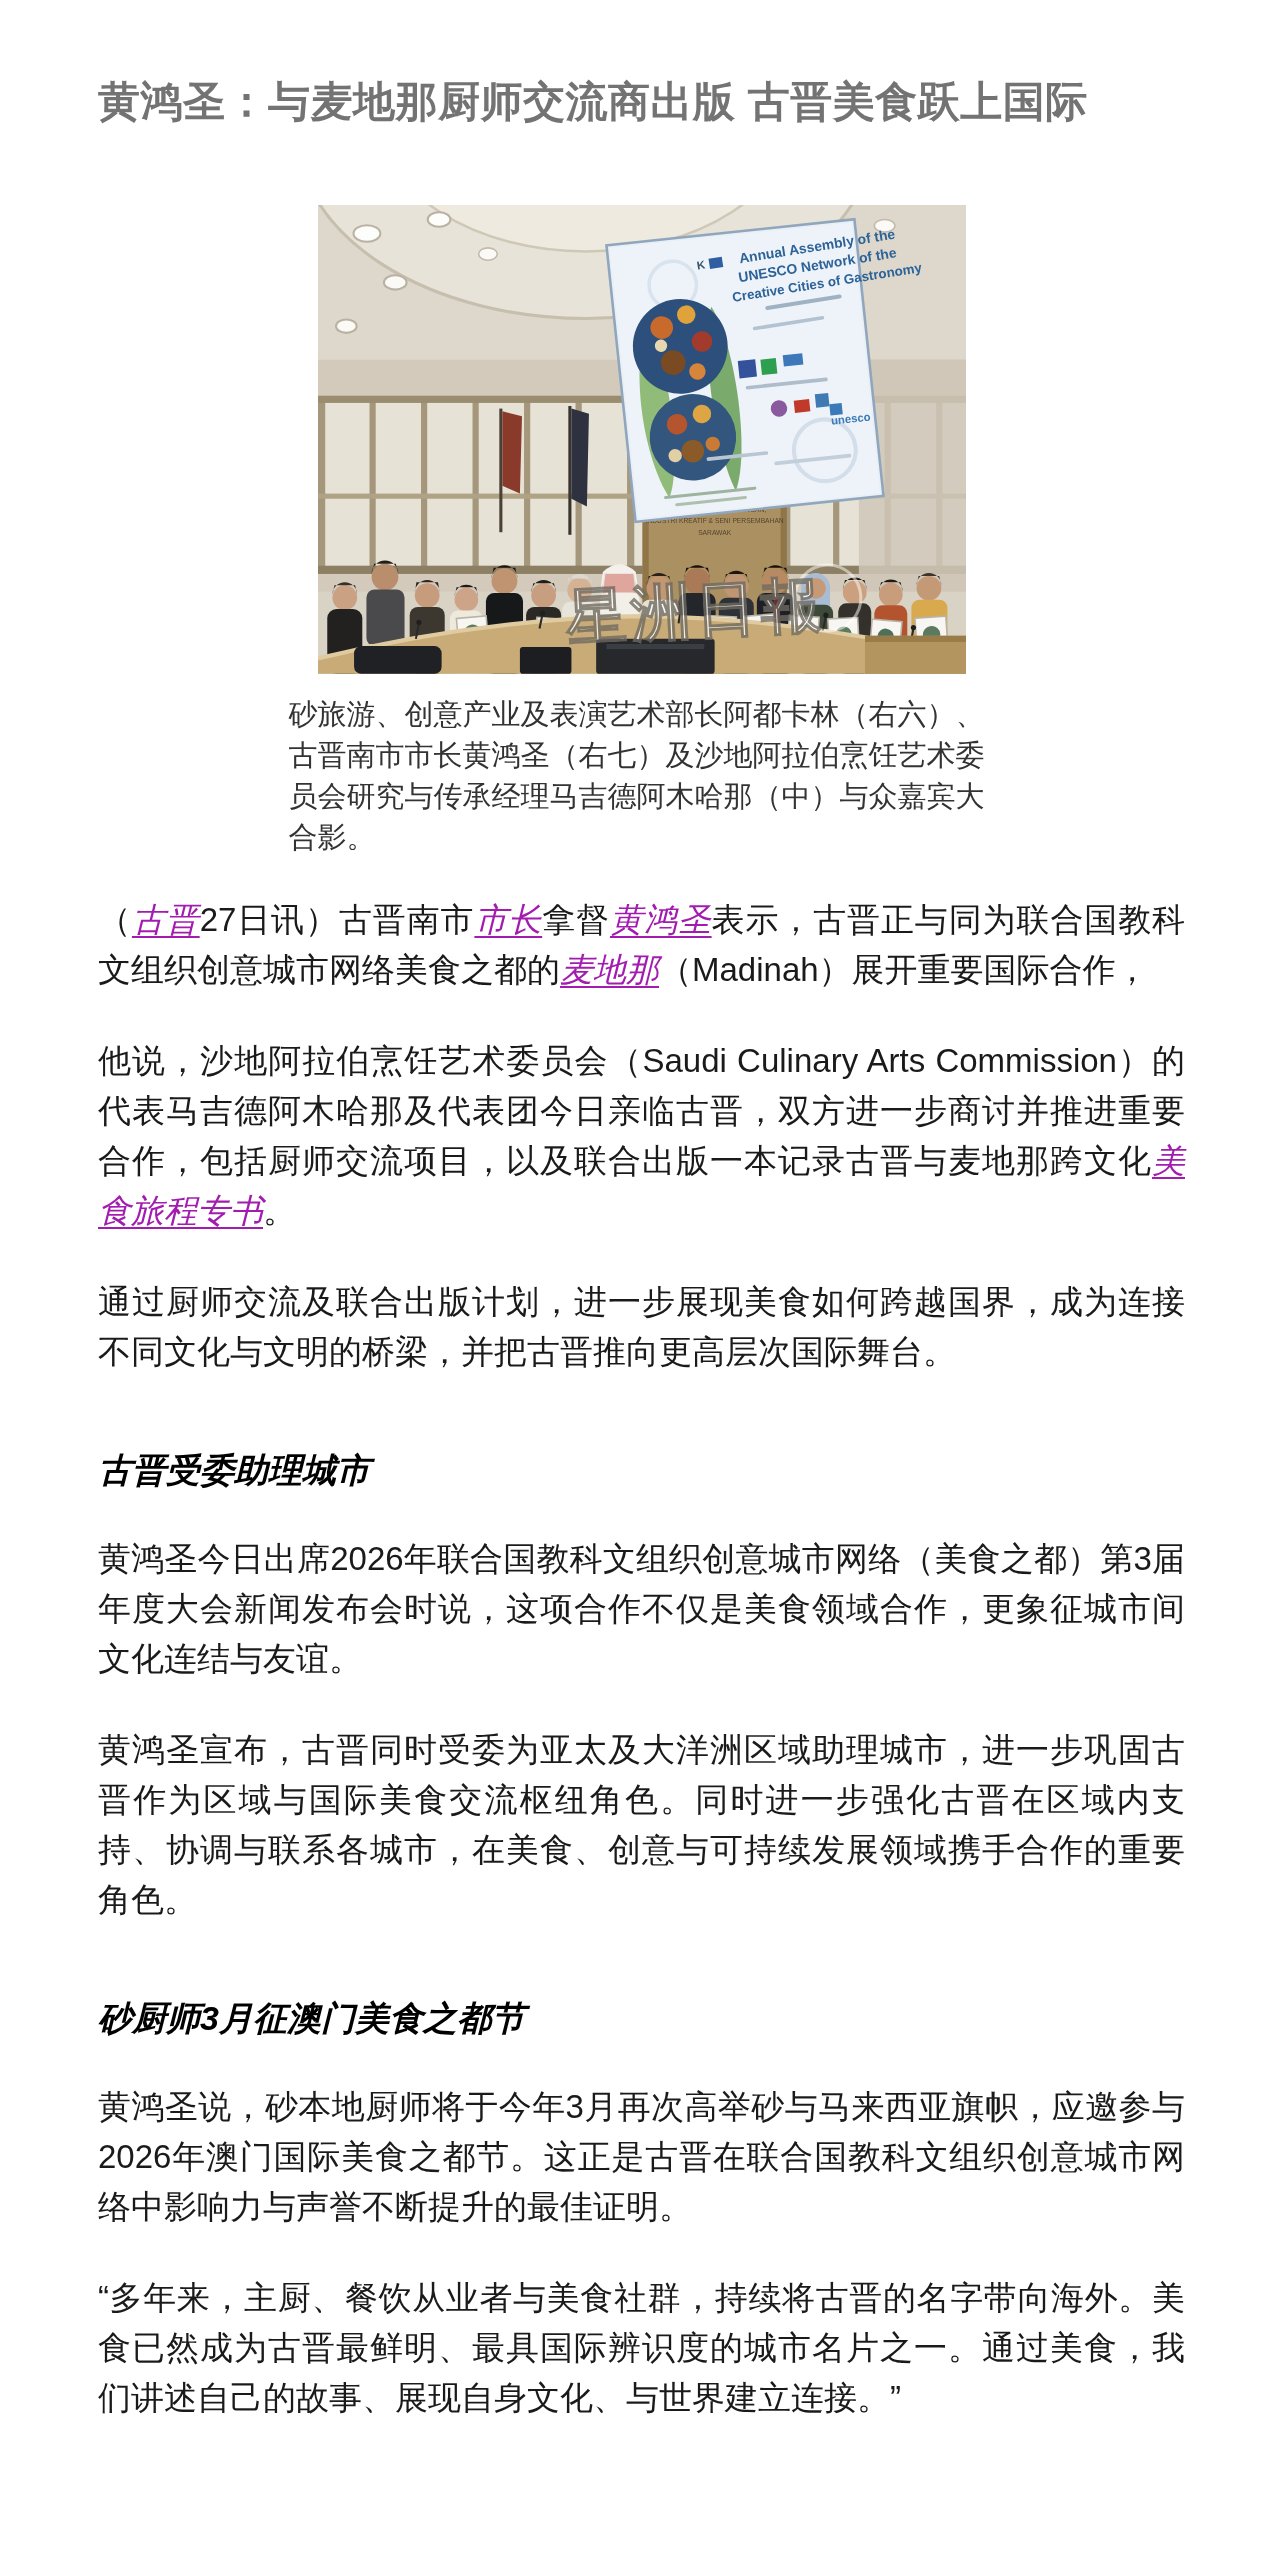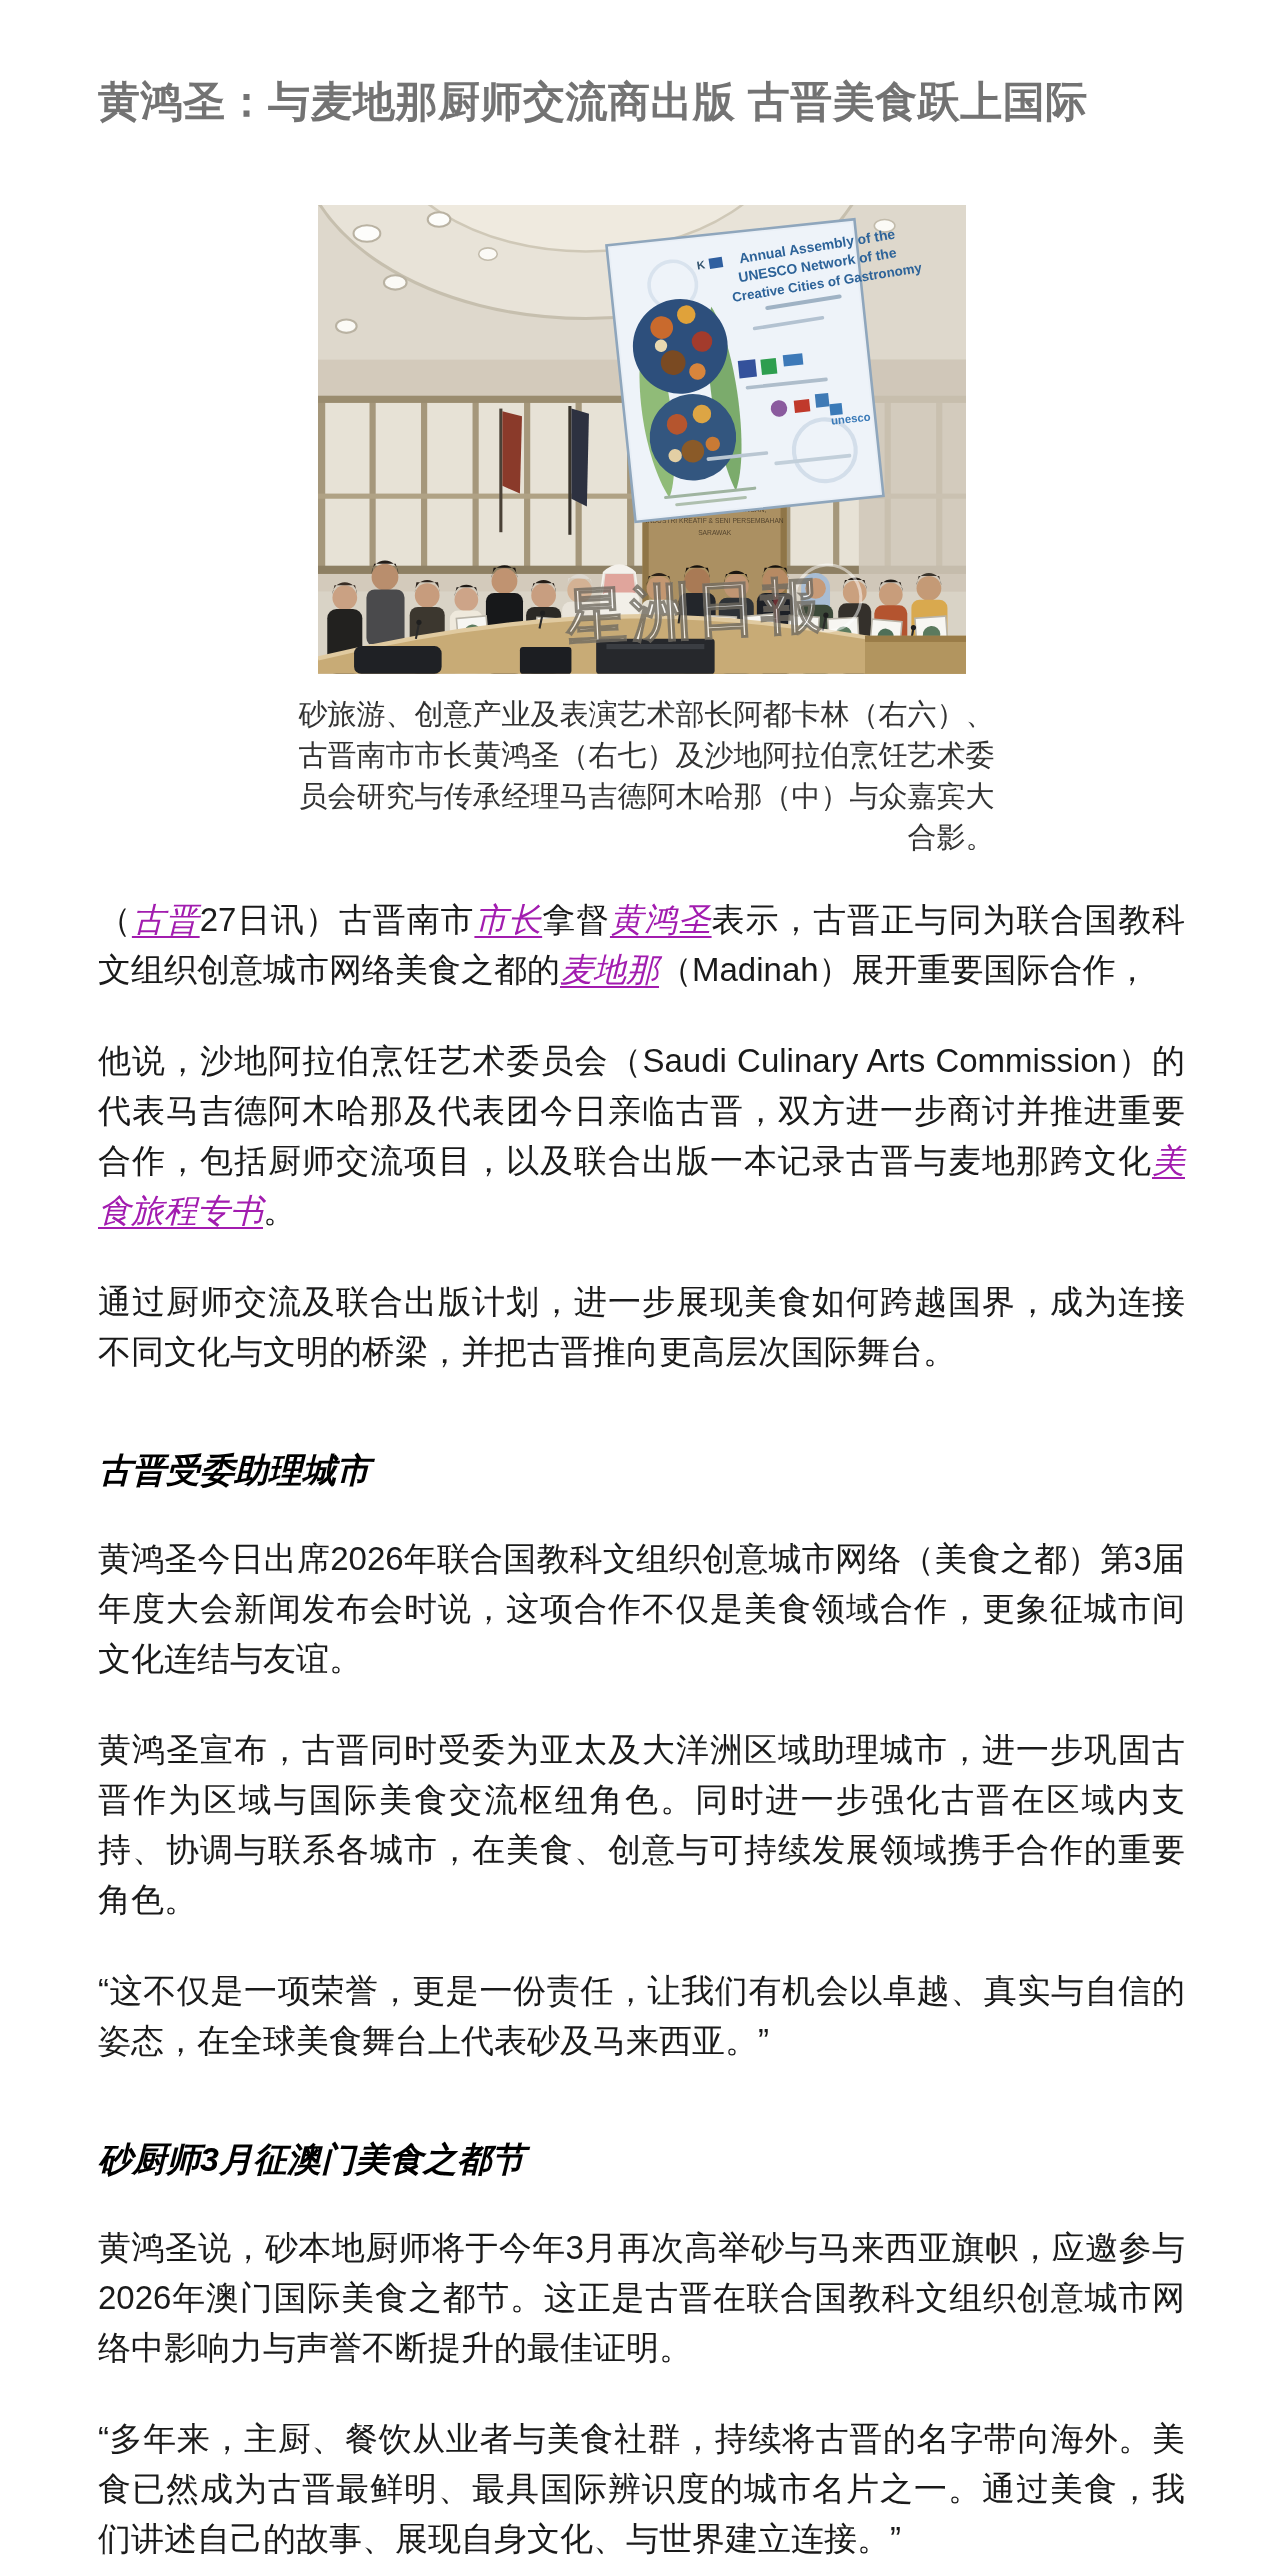--- a/index.html
+++ b/index.html
@@ -28,21 +28,21 @@
     overflow: hidden;
     background: #d9d3c6;
   }
   .photo-frame svg { display: block; }
   figcaption.caption {
     width: 706px;
     margin: 19.6px auto 0 auto;
     font-size: 29px;
     line-height: 41px;
     color: #333333;
-    text-align: right;
+    text-align: left;
   }
   .body-text p {
     font-size: 33px;
     line-height: 50px;
     margin: 41px 0;
     text-align: justify;
     text-justify: inter-ideograph;
   }
   .body-text p:first-child { margin-top: 37px; }
   .body-text h2 {
@@ -367,20 +367,19 @@
     <figcaption class="caption">砂旅游、创意产业及表演艺术部长阿都卡林（右六）、古晋南市市长黄鸿圣（右七）及沙地阿拉伯烹饪艺术委员会研究与传承经理马吉德阿木哈那（中）与众嘉宾大合影。</figcaption>
   </figure>
 
   <div class="body-text">
       <p><span>（</span><a class="inline-link" href="#">古晋</a><span>27日讯）古晋南市</span><a class="inline-link" href="#">市长</a><span>拿督</span><a class="inline-link" href="#">黄鸿圣</a><span>表示，古晋正与同为联合国教科文组织创意城市网络美食之都的</span><a class="inline-link" href="#">麦地那</a><span>（Madinah）展开重要国际合作，</span></p>
       <p><span>他说，沙地阿拉伯烹饪艺术委员会（Saudi Culinary Arts Commission）的代表马吉德阿木哈那及代表团今日亲临古晋，双方进一步商讨并推进重要合作，包括厨师交流项目，以及联合出版一本记录古晋与麦地那跨文化</span><a class="inline-link" href="#">美食旅程专书</a><span>。</span></p>
       <p><span>通过厨师交流及联合出版计划，进一步展现美食如何跨越国界，成为连接不同文化与文明的桥梁，并把古晋推向更高层次国际舞台。</span></p>
       <h2><span>古晋受委助理城市</span></h2>
       <p><span>黄鸿圣今日出席2026年联合国教科文组织创意城市网络（美食之都）第3届年度大会新闻发布会时说，这项合作不仅是美食领域合作，更象征城市间文化连结与友谊。</span></p>
       <p><span>黄鸿圣宣布，古晋同时受委为亚太及大洋洲区域助理城市，进一步巩固古晋作为区域与国际美食交流枢纽角色。同时进一步强化古晋在区域内支持、协调与联系各城市，在美食、创意与可持续发展领域携手合作的重要角色。</span></p>
-      <p><span>“这不仅是一项荣誉，更是一份责任，让我们有机会以卓越、真实与自信的姿态，在全球美食舞台上代表砂及马来西亚。”</span></p>
       <h2><span>砂厨师3月征澳门美食之都节</span></h2>
       <p><span>黄鸿圣说，砂本地厨师将于今年3月再次高举砂与马来西亚旗帜，应邀参与2026年澳门国际美食之都节。这正是古晋在联合国教科文组织创意城市网络中影响力与声誉不断提升的最佳证明。</span></p>
       <p><span>“多年来，主厨、餐饮从业者与美食社群，持续将古晋的名字带向海外。美食已然成为古晋最鲜明、最具国际辨识度的城市名片之一。通过美食，我们讲述自己的故事、展现自身文化、与世界建立连接。”</span></p>
     </div>
 
 </div>
 
 
 </body></html>

